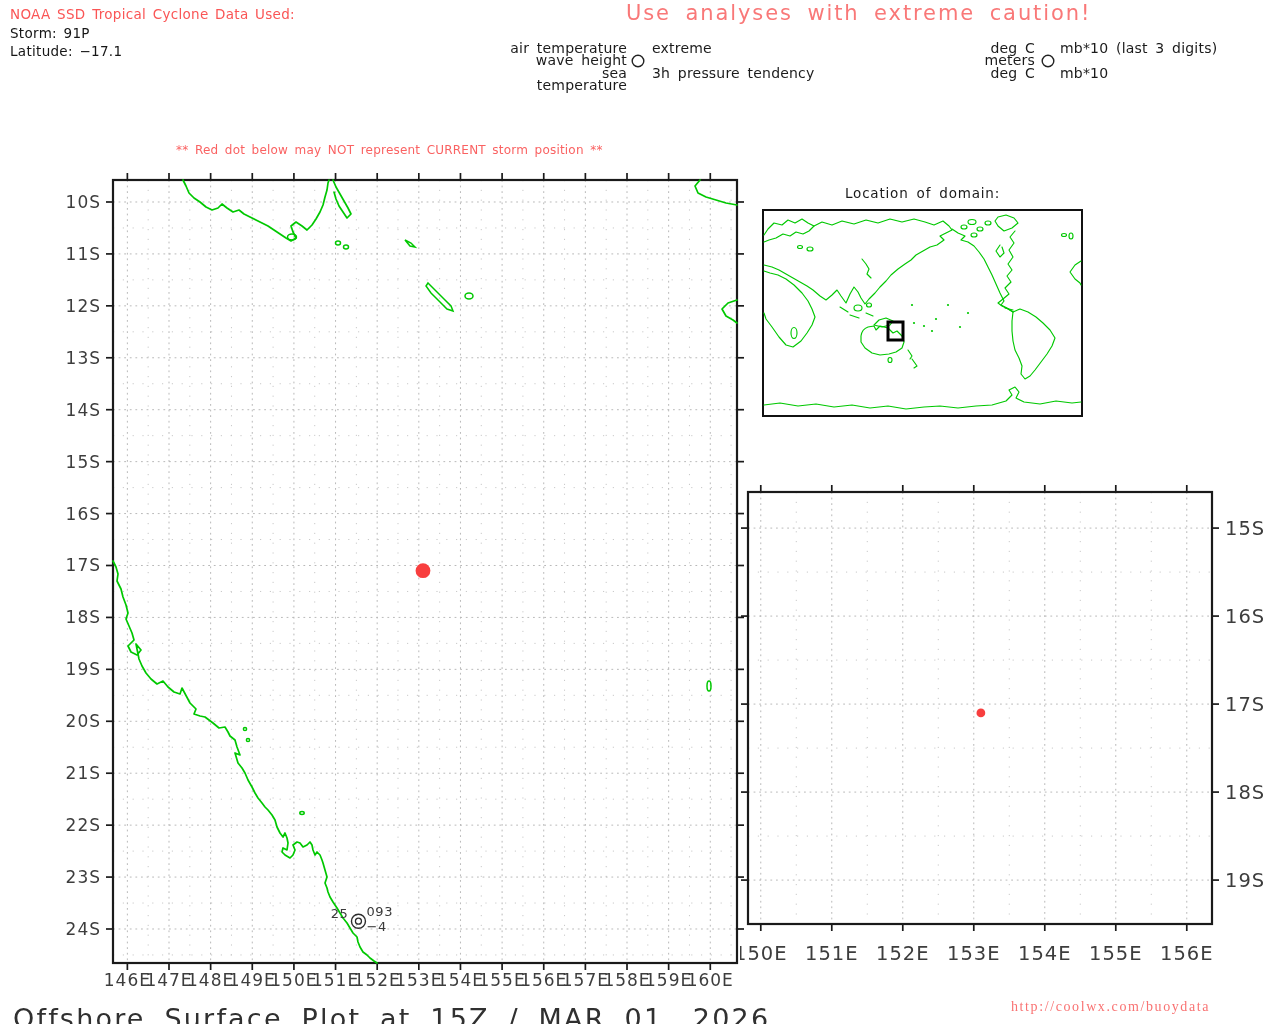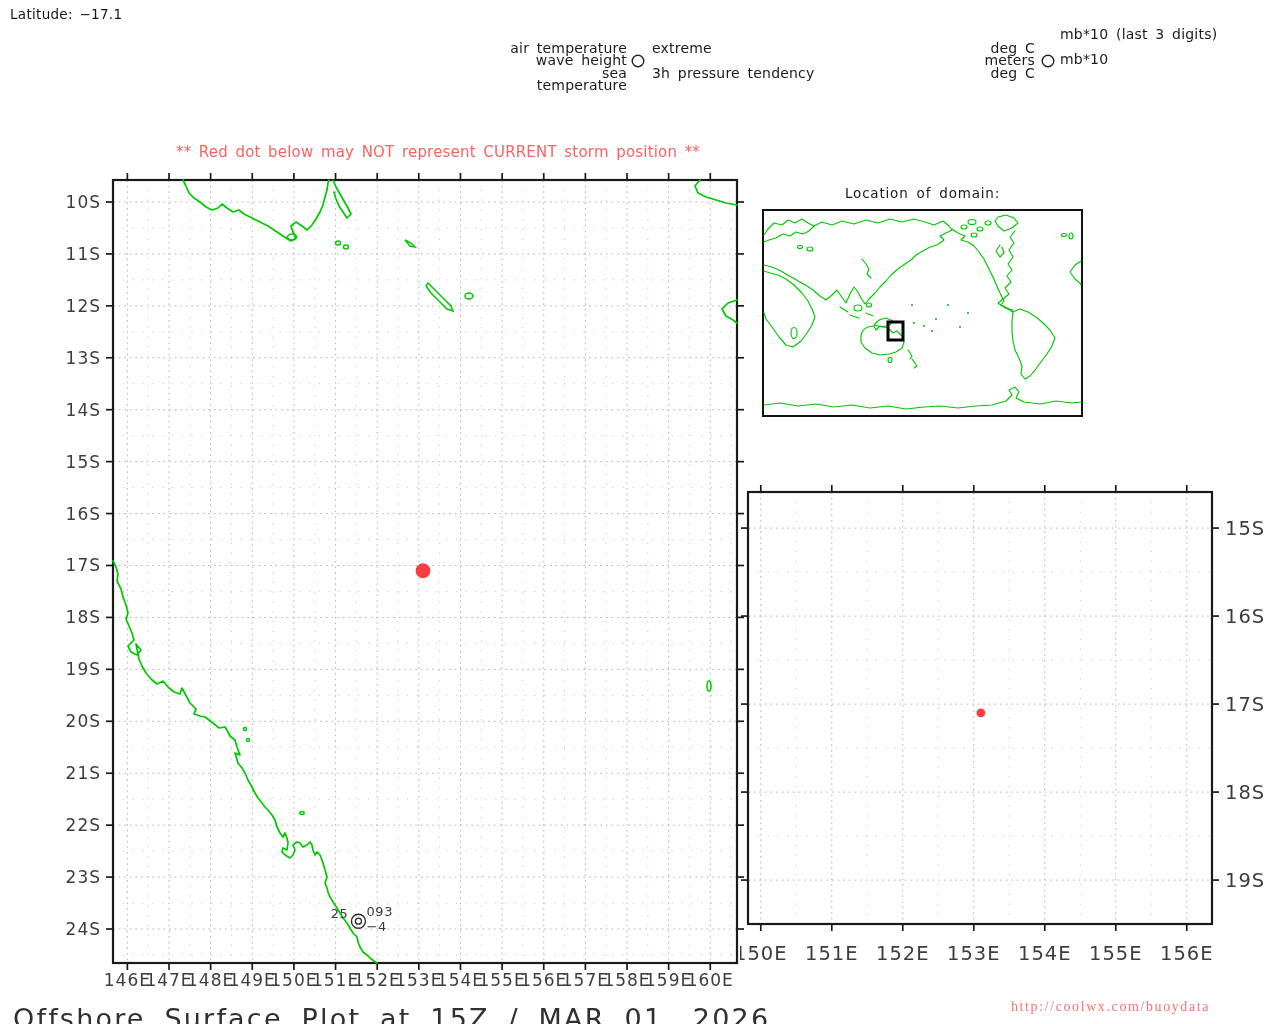--- a/index.html
+++ b/index.html
@@ -7,23 +7,23 @@
           font-family:"DejaVu Sans",sans-serif;color:#1c1c1c;}
   .abs{position:absolute;}
   #info{left:10px;top:5px;font-size:13.5px;letter-spacing:.3px;word-spacing:2px;line-height:18.6px;color:#161616;}
   .red-line{color:var(--noaa-red);}
   .red-bold{color:var(--datetime-red);font-weight:bold;}
   #caution{left:626px;top:1px;font-size:21px;letter-spacing:1.9px;word-spacing:6px;color:var(--caution-red);}
   .legend{font-size:14px;line-height:12.3px;letter-spacing:.2px;word-spacing:3px;color:#1b1b1b;}
   #leg1a{left:505px;top:42px;width:122px;text-align:right;}
   #leg1b{left:652px;top:42px;}
   #leg2a{left:955px;top:42px;width:80px;text-align:right;}
-  #leg2b{left:1060px;top:28px;}
+  #leg2b{left:1060px;top:42px;}
   .legrow{min-height:12.3px;}
-  #warning{left:176px;top:143px;font-size:15px;letter-spacing:.2px;word-spacing:2.5px;color:var(--warning-red);}
+  #warning{left:176px;top:143px;font-size:12px;letter-spacing:.2px;word-spacing:2.5px;color:var(--warning-red);}
   #inset-title{left:762px;top:171px;width:321px;text-align:center;font-size:13.5px;letter-spacing:.8px;word-spacing:3px;color:#1b1b1b;margin-top:14px;}
   #footer-title{left:13px;top:1003px;font-size:27px;letter-spacing:2.2px;word-spacing:8px;color:#303030;}
   #footer-url{left:1011px;top:999px;font-family:Liberation Serif, serif;font-size:14px;letter-spacing:1.6px;color:var(--url-red);}
   svg{display:block;}
   .box{fill:none;stroke:#1a1a1a;stroke-width:2.2;}
   .gmaj{stroke:#b9b9b9;stroke-width:1;stroke-dasharray:1.8 3.8;fill:none;}
   .gmin{stroke:#c9c9c9;stroke-width:1;stroke-dasharray:1.2 8.6;fill:none;}
   .tick{stroke:#1a1a1a;stroke-width:1.7;}
   .axis-lbl{fill:#3d3d3d;letter-spacing:1px;font-family:"DejaVu Sans",sans-serif;}
   .coast{stroke:var(--green);stroke-width:1.7;fill:none;stroke-linejoin:round;stroke-linecap:round;}
@@ -34,23 +34,26 @@
   .station-txt{fill:#3a3a3a;font-size:13px;letter-spacing:.6px;font-family:"DejaVu Sans",sans-serif;}
   .storm-dot{fill:var(--dot-red);stroke:none;}
   .legend-circle{stroke:#222;stroke-width:1.4;fill:none;}
 </style>
 </head>
 <body>
 
 <div id="canvas">
 
   <div id="info" class="abs">
+    <div class="red-line">NOAA SSD Tropical Cyclone Data Used:</div>
+    <div>Storm: 91P</div>
     <div>Latitude: −17.1</div>
   </div>
 
+  <div id="caution" class="abs">Use analyses with extreme caution!</div>
 
   <div id="leg1a" class="abs legend">
     <div class="legrow">air temperature</div>
     <div class="legrow">wave height</div>
     <div class="legrow">sea temperature</div>
   </div>
   <svg class="abs" style="left:630px;top:53px;" width="16" height="16">
     <circle cx="8" cy="8" r="5.8" class="legend-circle"></circle>
   </svg>
   <div id="leg1b" class="abs legend">

